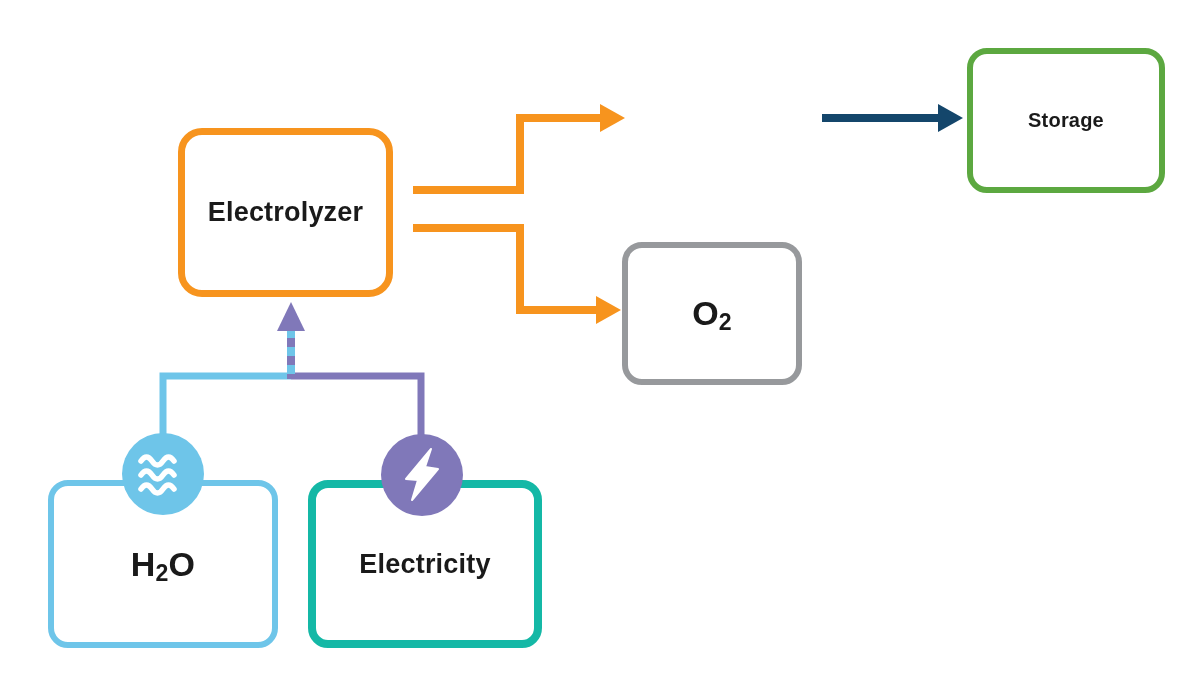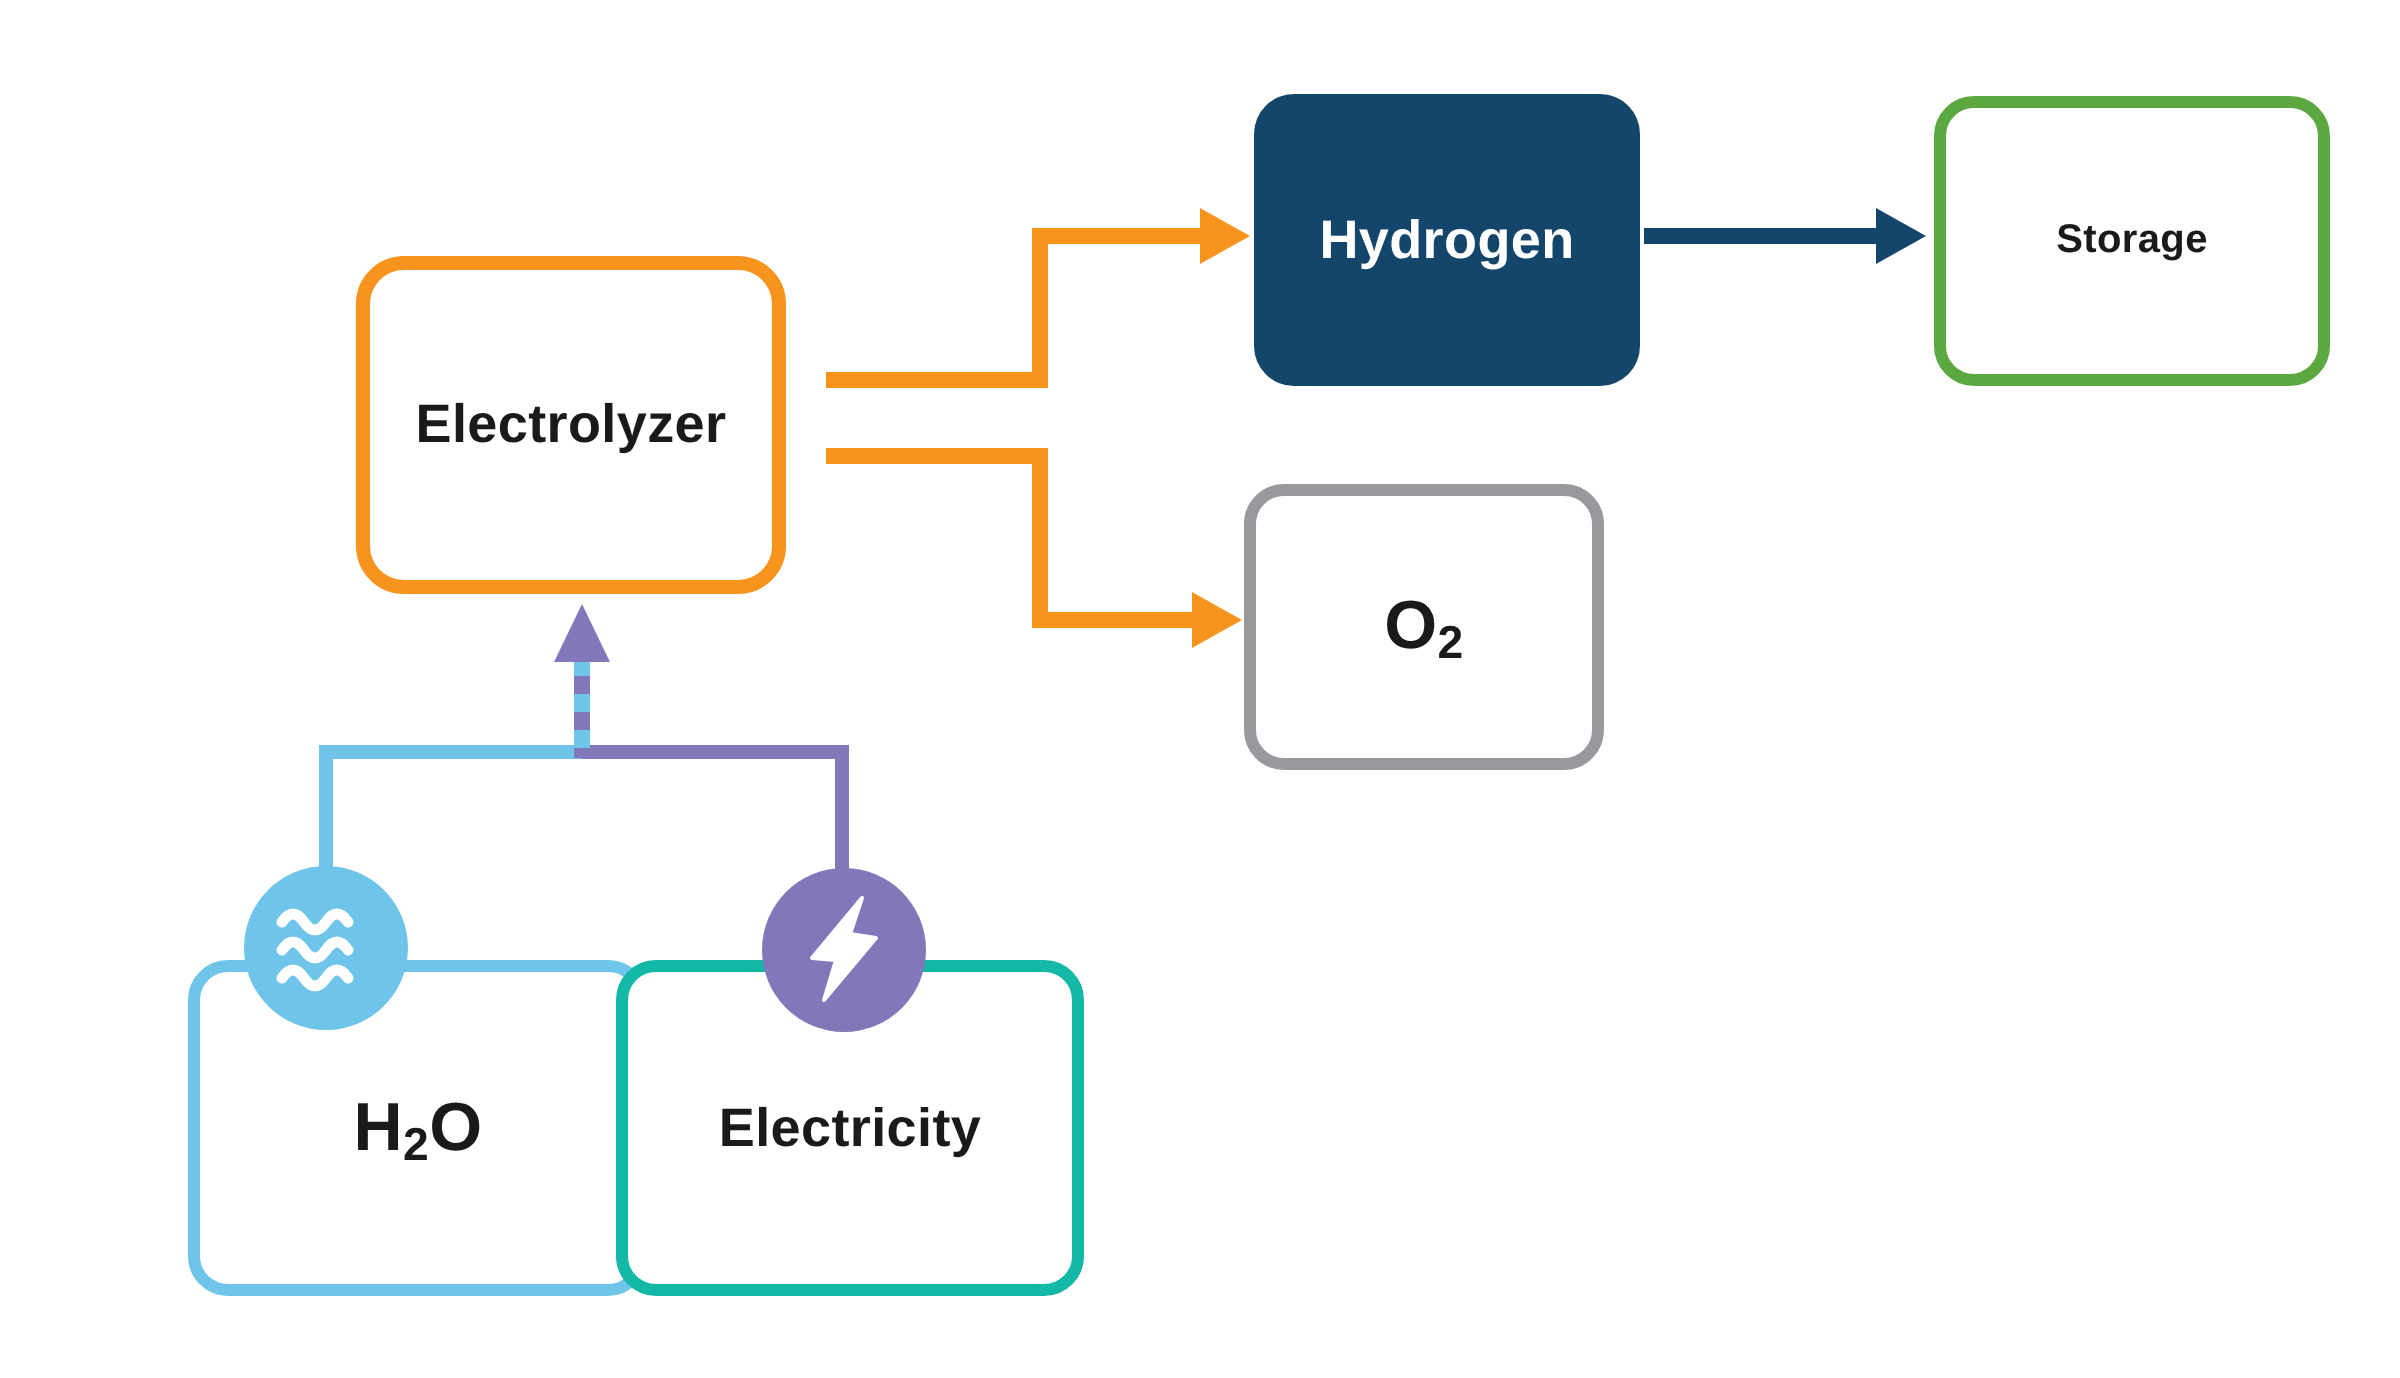--- a/index.html
+++ b/index.html
@@ -10,22 +10,22 @@
   .wires{position:absolute;left:0;top:0;width:1200px;height:689px;}
   .node{
     position:absolute;box-sizing:border-box;background:#ffffff;
     display:flex;align-items:center;justify-content:center;
     font-weight:bold;color:#1a1a1a;letter-spacing:0.2px;
   }
   .node-electrolyzer{left:178px;top:128px;width:215px;height:169px;border:7px solid #F7941E;border-radius:24px;font-size:27px;}
   .node-hydrogen{left:627px;top:47px;width:193px;height:146px;background:#14466B;border-radius:20px;color:#ffffff;font-size:27px;}
   .node-storage{left:967px;top:48px;width:198px;height:145px;border:6px solid #5CA840;border-radius:20px;font-size:20px;}
   .node-oxygen{left:622px;top:242px;width:180px;height:143px;border:6px solid #97999C;border-radius:20px;font-size:34px;}
-  .node-water{left:48px;top:480px;width:230px;height:168px;border:6px solid #6EC5E9;border-radius:20px;font-size:34px;margin-left:46px;}
-  .node-electricity{left:308px;top:480px;width:234px;height:168px;border:6px solid #14b8a6;border-radius:20px;font-size:27px;}
+  .node-water{left:48px;top:480px;width:230px;height:168px;border:6px solid #6EC5E9;border-radius:20px;font-size:34px;}
+  .node-electricity{left:308px;top:480px;width:234px;height:168px;border:8px solid #14b8a6;border-radius:20px;font-size:27px;}
   .node sub{font-size:0.68em;position:relative;top:0.22em;vertical-align:baseline;}
   .badge{position:absolute;width:82px;height:82px;}
   .badge-water{left:122px;top:433px;}
   .badge-electricity{left:381px;top:434px;}
 </style>
 </head>
 <body>
 
 <div class="canvas">
 
@@ -46,23 +46,20 @@
 
     <path d="M291 379 V330" fill="none" stroke-width="8" stroke="#6EC5E9"></path>
     <path d="M291 379 V330" fill="none" stroke-width="8" stroke-dasharray="9 9" stroke-dashoffset="4" stroke="#8078B9"></path>
     <polygon points="277,331 291,302 305,331" fill="#8078B9"></polygon>
   </svg>
 
   <div class="node node-electrolyzer">
     <span>Electrolyzer</span>
   </div>
 
-  <div class="node node-hydrogen">
-    <span>Hydrogen</span>
-  </div>
 
   <div class="node node-storage">
     <span>Storage</span>
   </div>
 
   <div class="node node-oxygen">
     <span><span>O</span><sub>2</sub></span>
   </div>
 
   <div class="node node-water">

